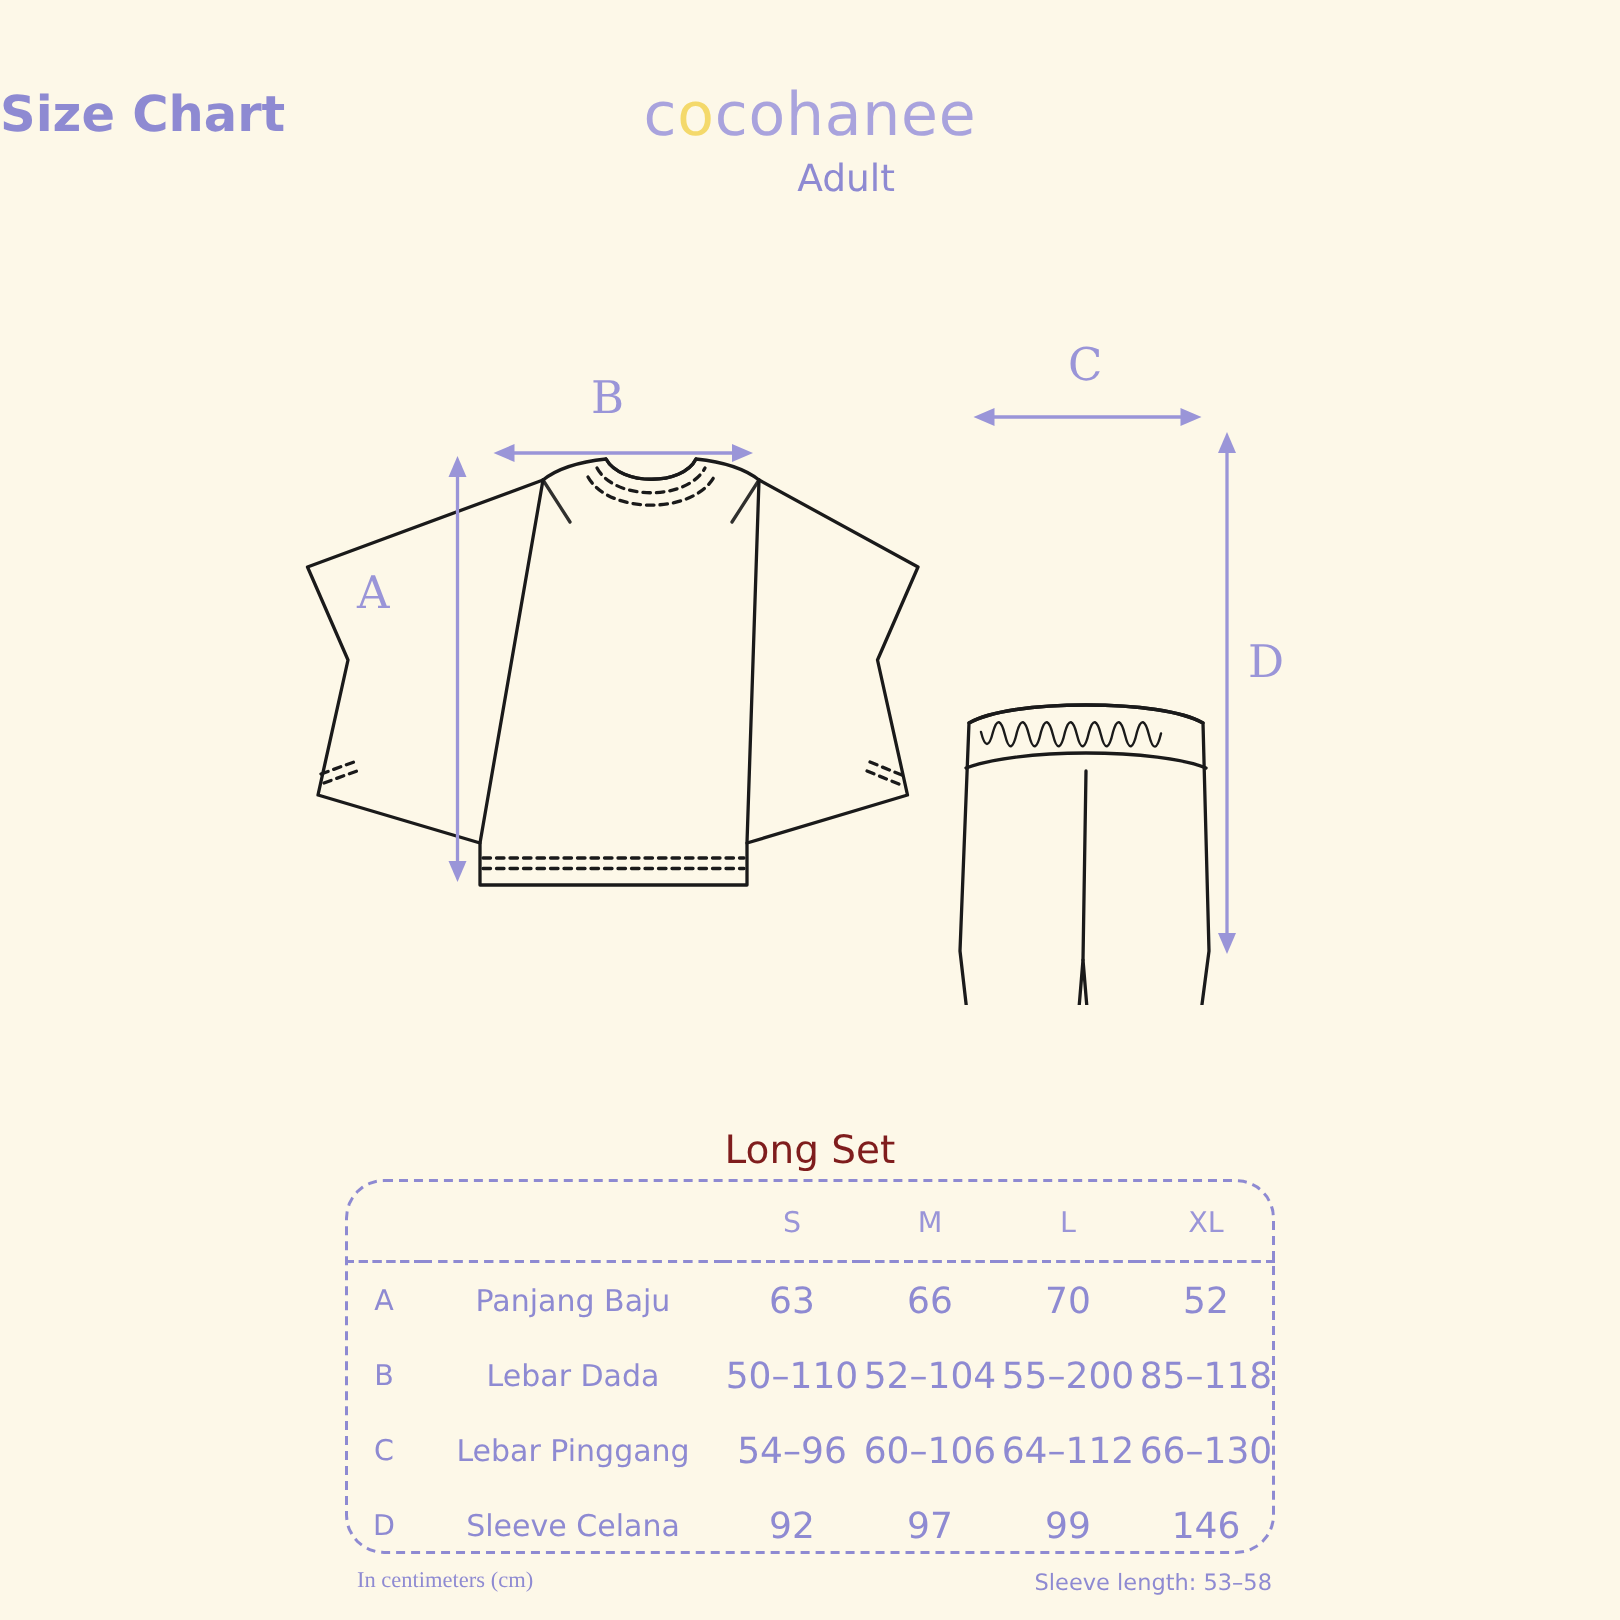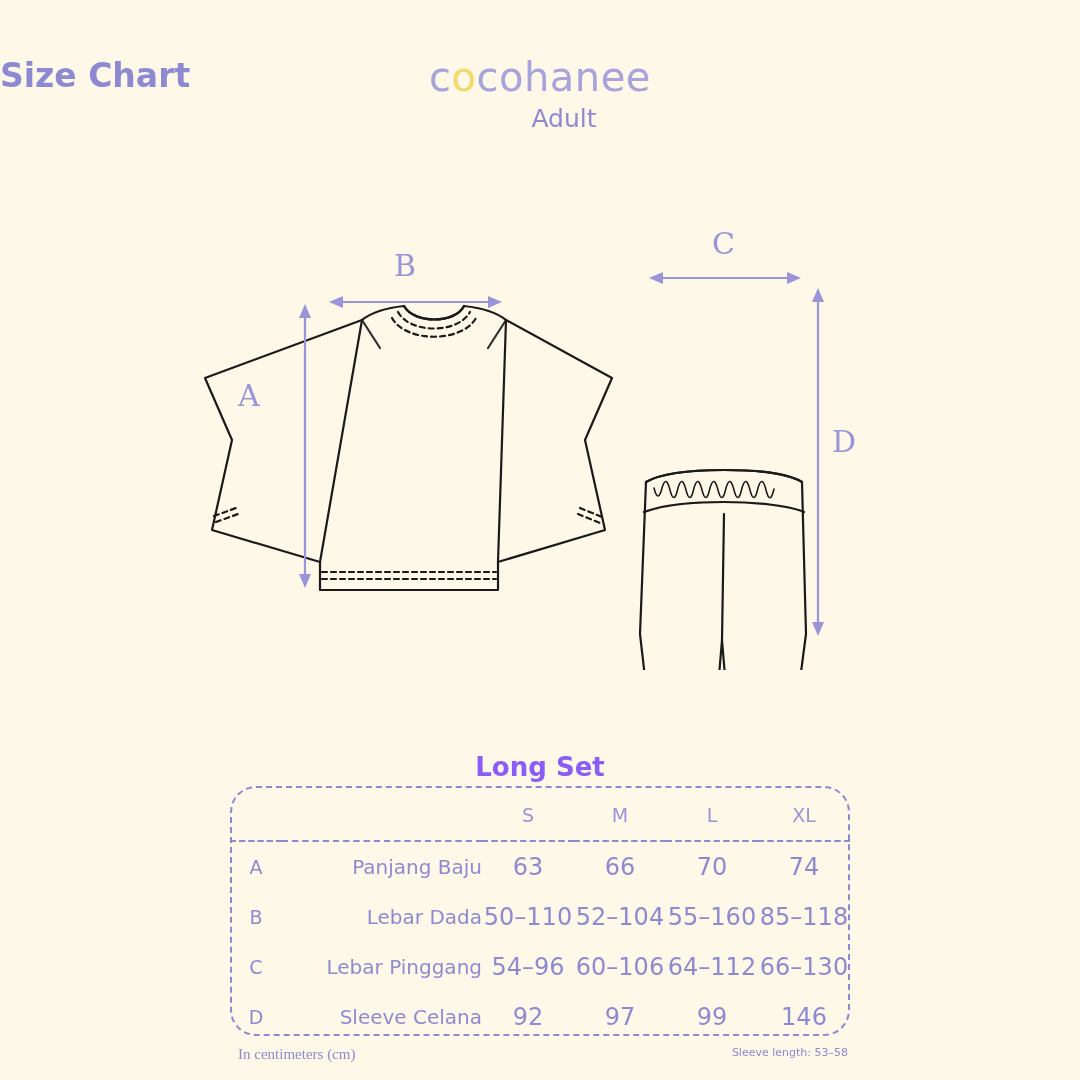--- a/index.html
+++ b/index.html
@@ -75,22 +75,22 @@
   }
 
   
   .set-title {
     position: absolute;
     top: 752px;
     left: 0;
     width: 1080px;
     text-align: center;
     font-size: 26px;
-    font-weight: bold;
-    color: #8b5cf6;
+    font-weight: normal;
+    color: #7f1d1d;
     font-family: "DejaVu Sans", sans-serif;
   }
   .table-wrap {
     position: absolute;
     top: 786px;
     left: 230px;
     width: 620px;
     height: 250px;
     border: 2.5px dashed #8e8ad2;
     border-radius: 26px;
@@ -118,41 +118,41 @@
   table.sizes thead tr {
     border-bottom: 2.5px dashed #8e8ad2;
   }
   .col-key {
     width: 52px;
     text-align: center;
     font-size: 19px;
   }
   .col-name {
     width: 200px;
-    text-align: right;
+    text-align: center;
     font-size: 20px;
   }
   .col-val {
     width: 92px;
     text-align: center;
     font-size: 24px;
   }
   .footer-left {
     position: absolute;
     left: 238px;
     top: 1046px;
     font-size: 15px;
     color: #8e8ad2;
     font-family: Liberation Serif, serif;
   }
   .footer-right {
     position: absolute;
     right: 232px;
     top: 1046px;
-    font-size: 11px;
+    font-size: 15px;
     color: #8e8ad2;
     font-family: "DejaVu Sans", sans-serif;
   }
 </style>
 </head>
 <body>
 
 <div class="page">
 
   <div class="brand"><span>c</span><span class="dot-o">o</span><span>cohanee</span></div>
@@ -243,28 +243,28 @@
         <th class="col-val">XL</th>
       </tr>
     </thead>
     <tbody>
       <tr>
         <td class="col-key">A</td>
         <td class="col-name">Panjang Baju</td>
         <td class="col-val">63</td>
         <td class="col-val">66</td>
         <td class="col-val">70</td>
-        <td class="col-val">74</td>
+        <td class="col-val">52</td>
       </tr>
       <tr>
         <td class="col-key">B</td>
         <td class="col-name">Lebar Dada</td>
         <td class="col-val">50–110</td>
         <td class="col-val">52–104</td>
-        <td class="col-val">55–160</td>
+        <td class="col-val">55–200</td>
         <td class="col-val">85–118</td>
       </tr>
       <tr>
         <td class="col-key">C</td>
         <td class="col-name">Lebar Pinggang</td>
         <td class="col-val">54–96</td>
         <td class="col-val">60–106</td>
         <td class="col-val">64–112</td>
         <td class="col-val">66–130</td>
       </tr>

